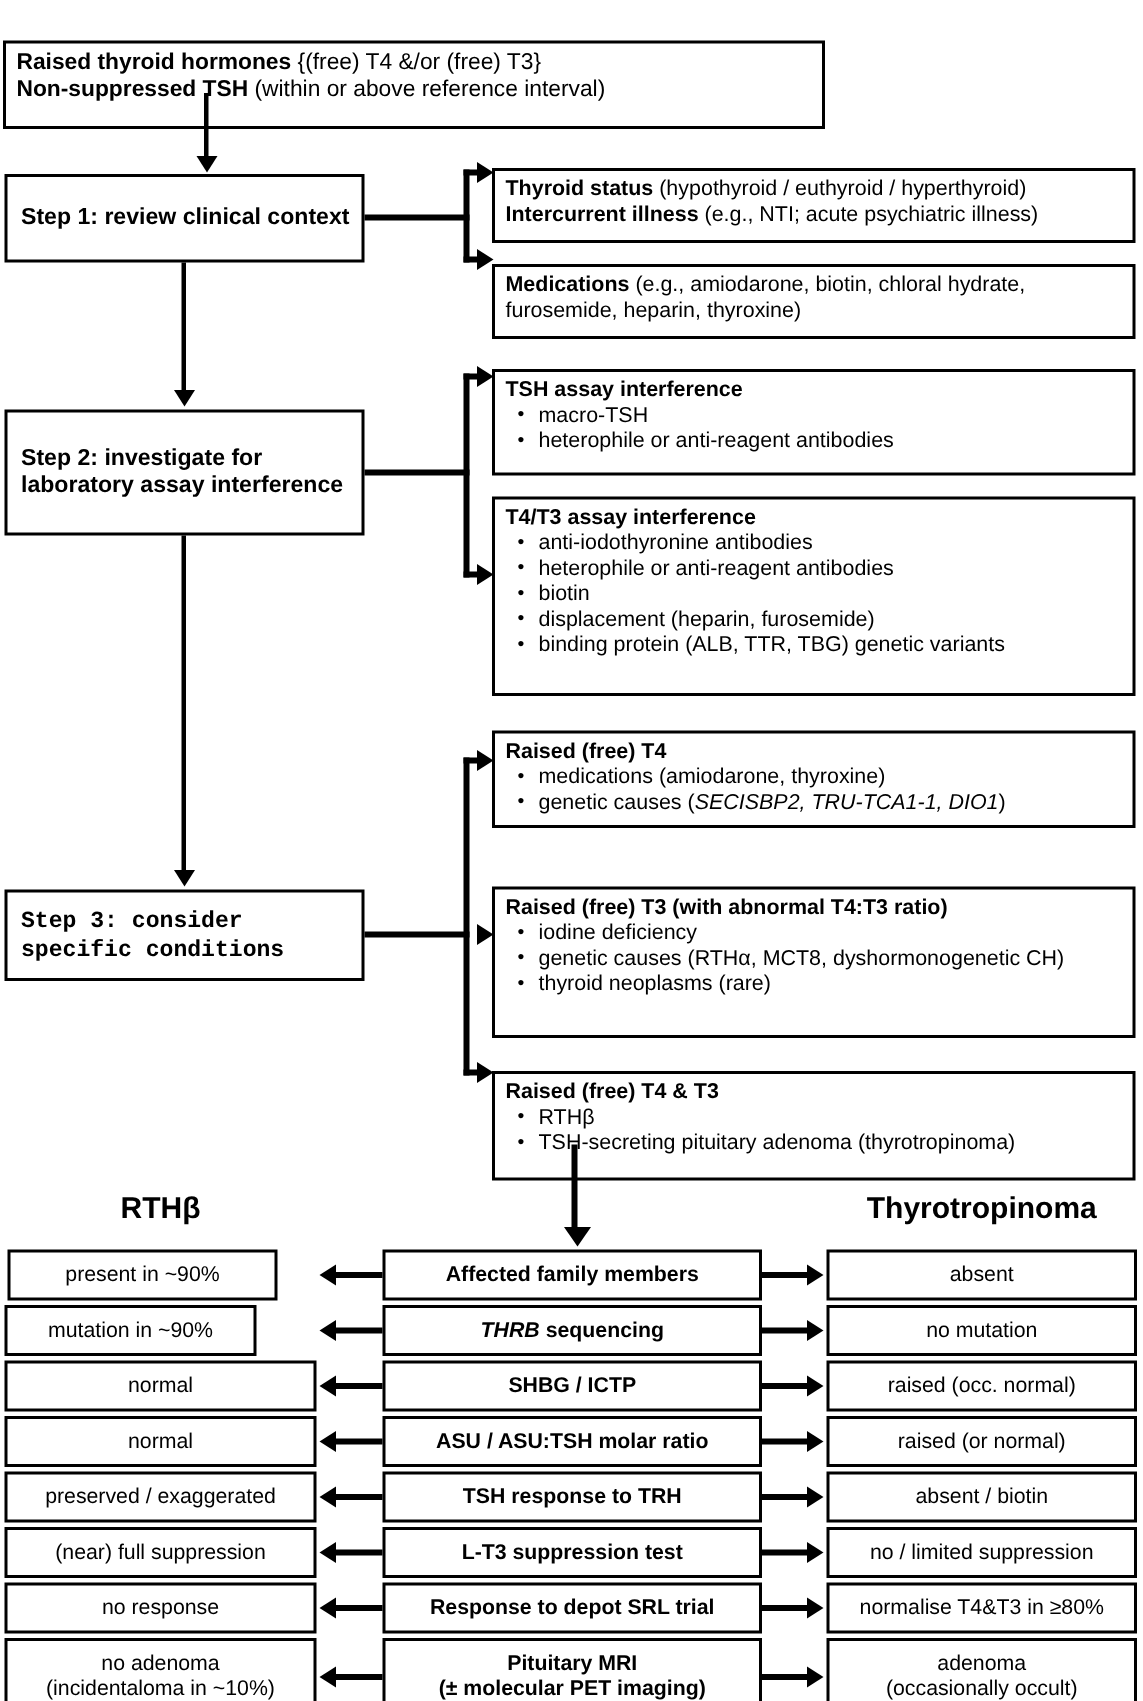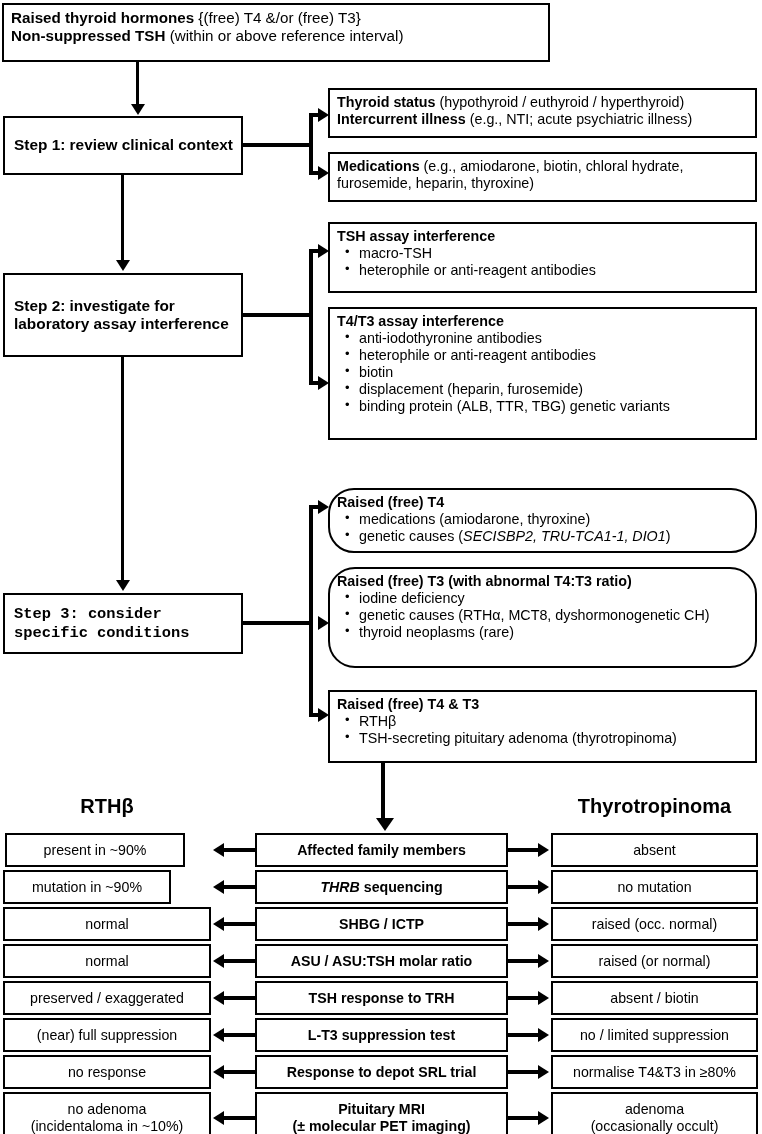--- a/index.html
+++ b/index.html
@@ -16,21 +16,21 @@
   }
   .box{
     position:absolute;
     box-sizing:border-box;
     border:2.5px solid #000;
     background:#fff;
     color:#000;
   }
   .pad{padding:4px 7px;}
   .ttl{font-weight:bold;}
-  .lh{line-height:1.18;}
+  .lh{line-height:1.18;margin-top:24px;}
   .f14{font-size:14.3px;}
   .step{
     font-weight:bold;
     font-size:15.4px;
     display:flex;
     align-items:center;
     line-height:1.2;
   }
   .step .inner{padding-left:9px;padding-right:6px;}
   ul.bl{
@@ -183,29 +183,29 @@
   </div>
 
   <div class="ln hlt" style="left:243px;top:621px;width:70px;"></div>
   <div class="ln vlt" style="left:309px;top:505px;height:212px;"></div>
   <div class="ln hlt" style="left:309px;top:505px;width:15px;"></div>
   <div class="ln hlt" style="left:309px;top:713px;width:15px;"></div>
   <div class="arrow-r" style="left:318px;top:500px;"></div>
   <div class="arrow-r" style="left:318px;top:616px;"></div>
   <div class="arrow-r" style="left:318px;top:708px;"></div>
 
-  <div class="box pad lh f14" style="left:328px;top:488px;width:429px;height:65px;border-radius:26px;">
+  <div class="box pad lh f14" style="left:328px;top:463px;width:429px;height:65px;">
     <div class="ttl">Raised (free) T4</div>
     <ul class="bl">
       <li>medications (amiodarone, thyroxine)</li>
       <li id="genetic-causes-t4">genetic causes (<i class="ital">SECISBP2, TRU-TCA1-1, DIO1</i>)</li>
     </ul>
   </div>
 
-  <div class="box pad lh f14" style="left:328px;top:567px;width:429px;height:101px;border-radius:27px;">
+  <div class="box pad lh f14" style="left:328px;top:567px;width:429px;height:101px;">
     <div class="ttl">Raised (free) T3 (with abnormal T4:T3 ratio)</div>
     <ul class="bl">
       <li>iodine deficiency</li>
       <li style="padding-right:12px;">genetic causes (RTHα, MCT8, dyshormonogenetic CH)</li>
       <li>thyroid neoplasms (rare)</li>
     </ul>
   </div>
 
   <div class="box pad lh f14" style="left:328px;top:690px;width:429px;height:73px;">
     <div class="ttl">Raised (free) T4 &amp; T3</div>

